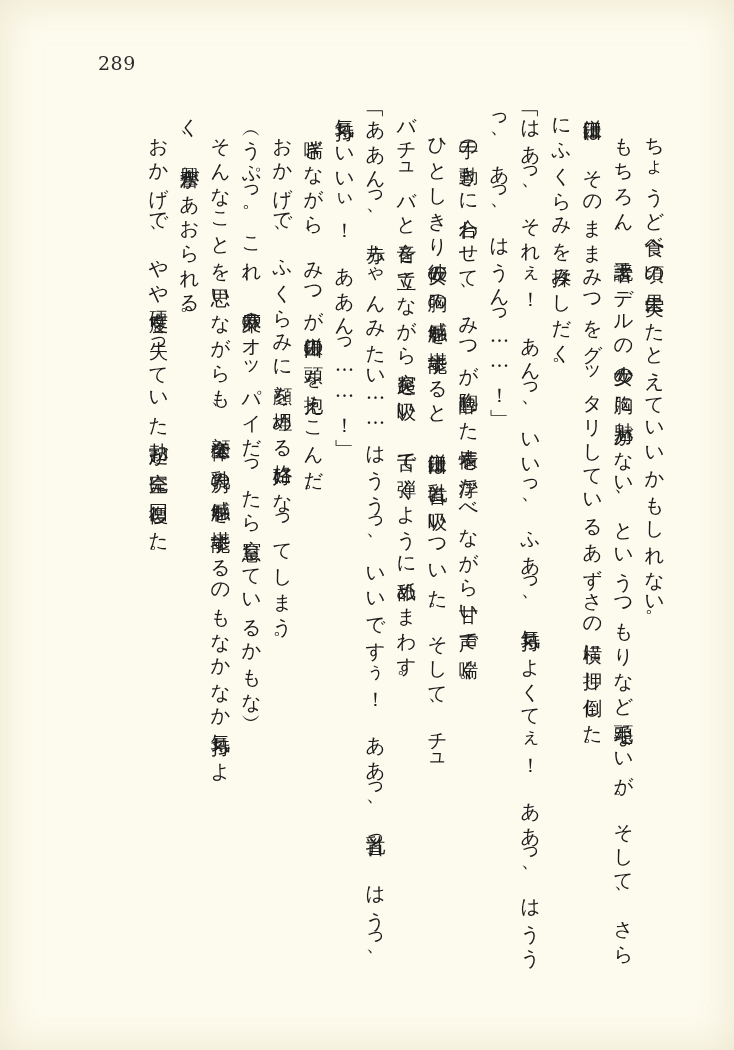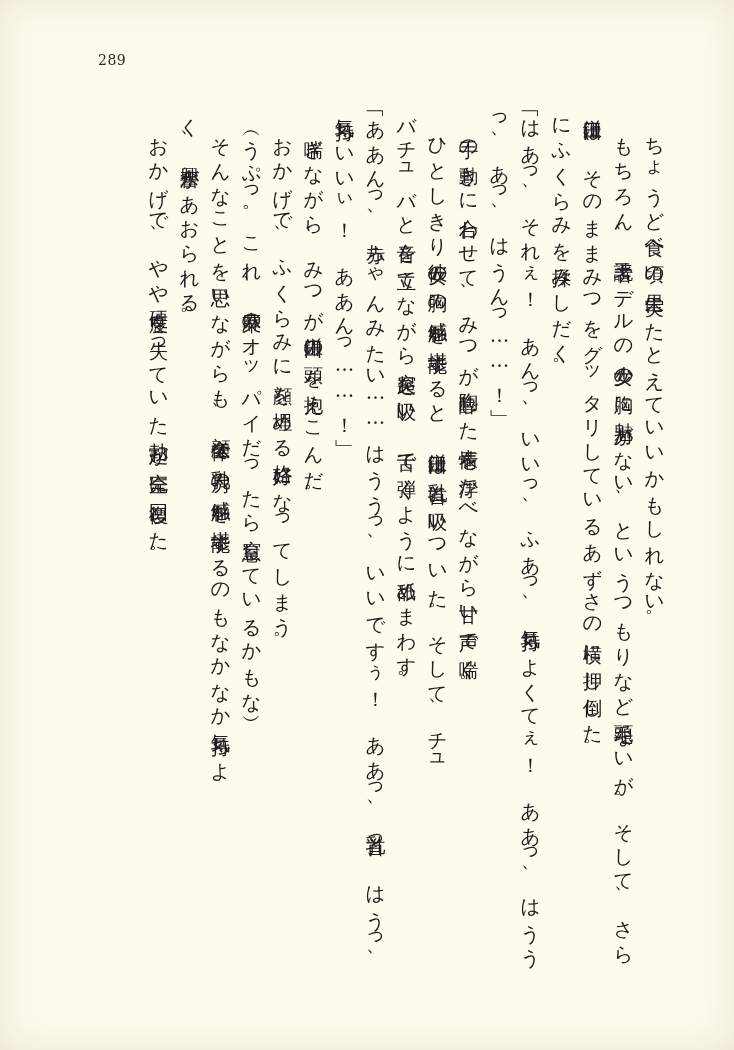--- a/index.html
+++ b/index.html
@@ -20,21 +20,21 @@
     content: "";
     position: absolute;
     top: 0; left: 0; right: 0; bottom: 0;
     pointer-events: none;
     box-shadow: inset 0 0 38px rgba(222, 214, 178, 0.55);
   }
   .page-number {
     position: absolute;
     top: 52px;
     left: 98px;
-    font-size: 14px;
+    font-size: 19px;
     color: #2b2b2b;
     letter-spacing: 0.5px;
     font-family: "DejaVu Serif", "Liberation Serif", serif;
   }
   .text-block {
     position: absolute;
     top: 104px;
     right: 70px;
     height: 880px;
     width: 560px;

